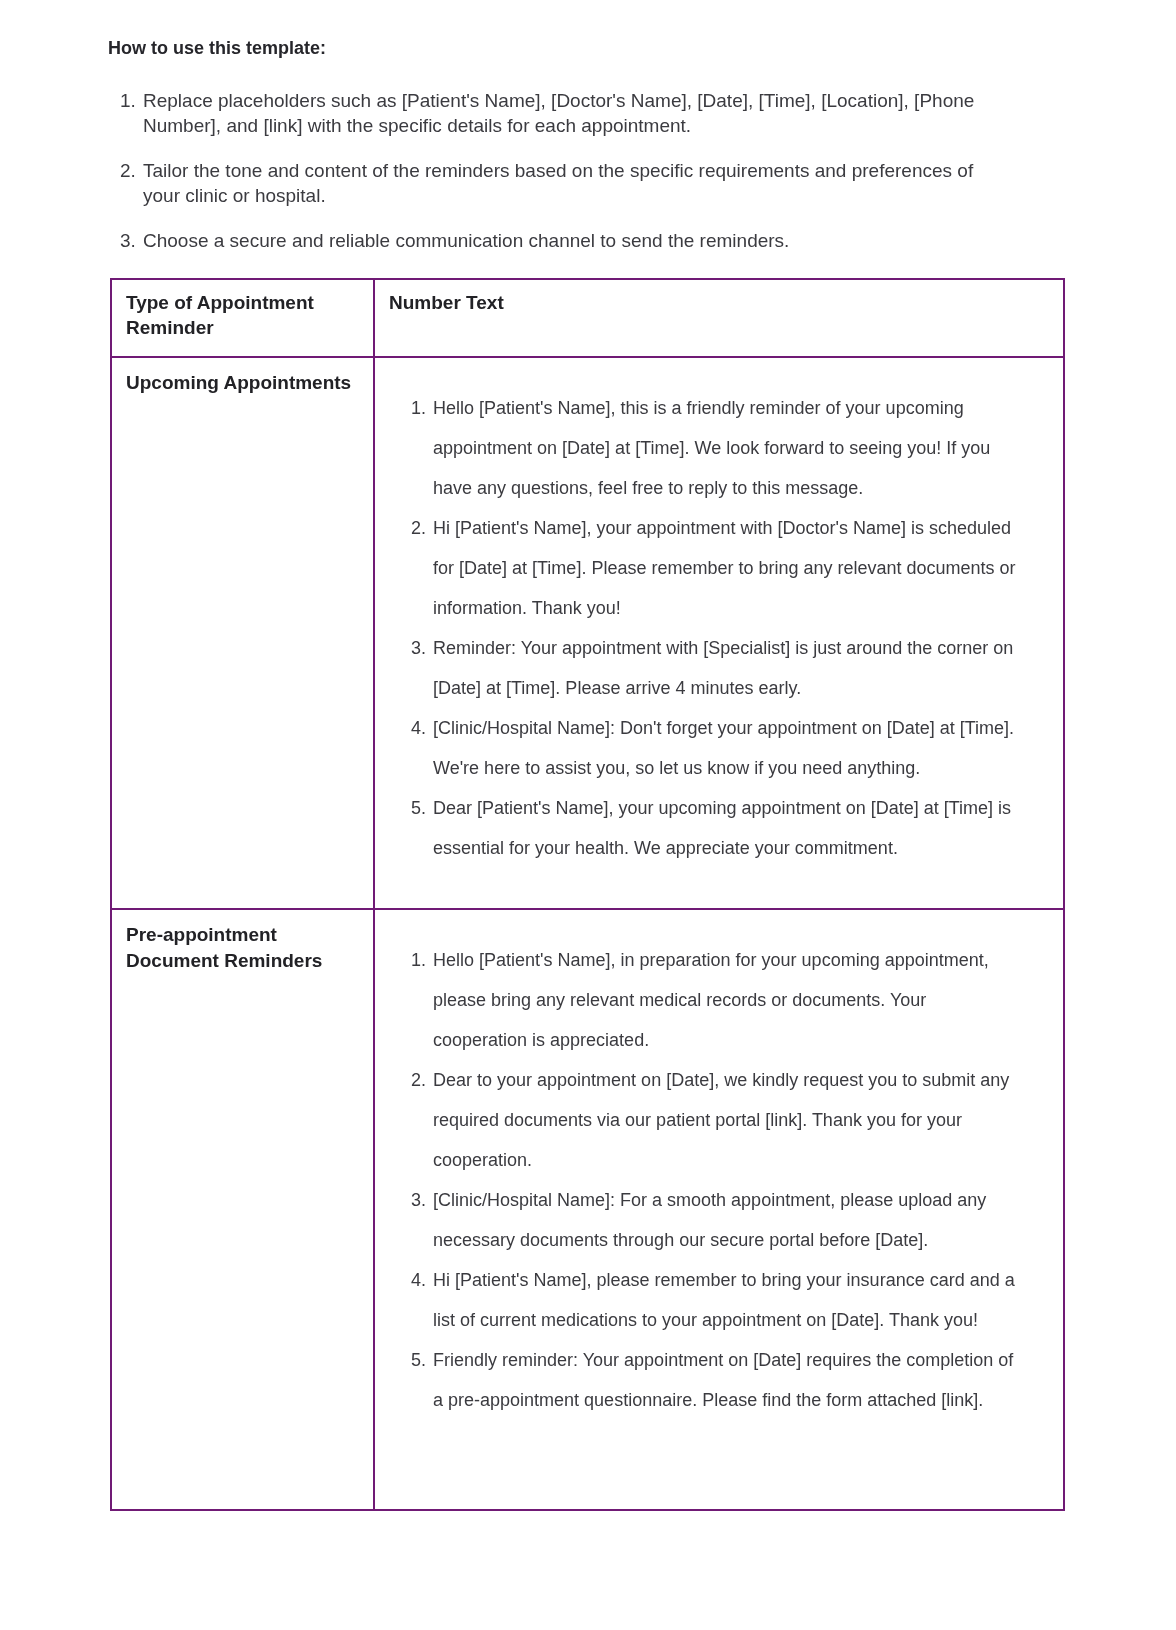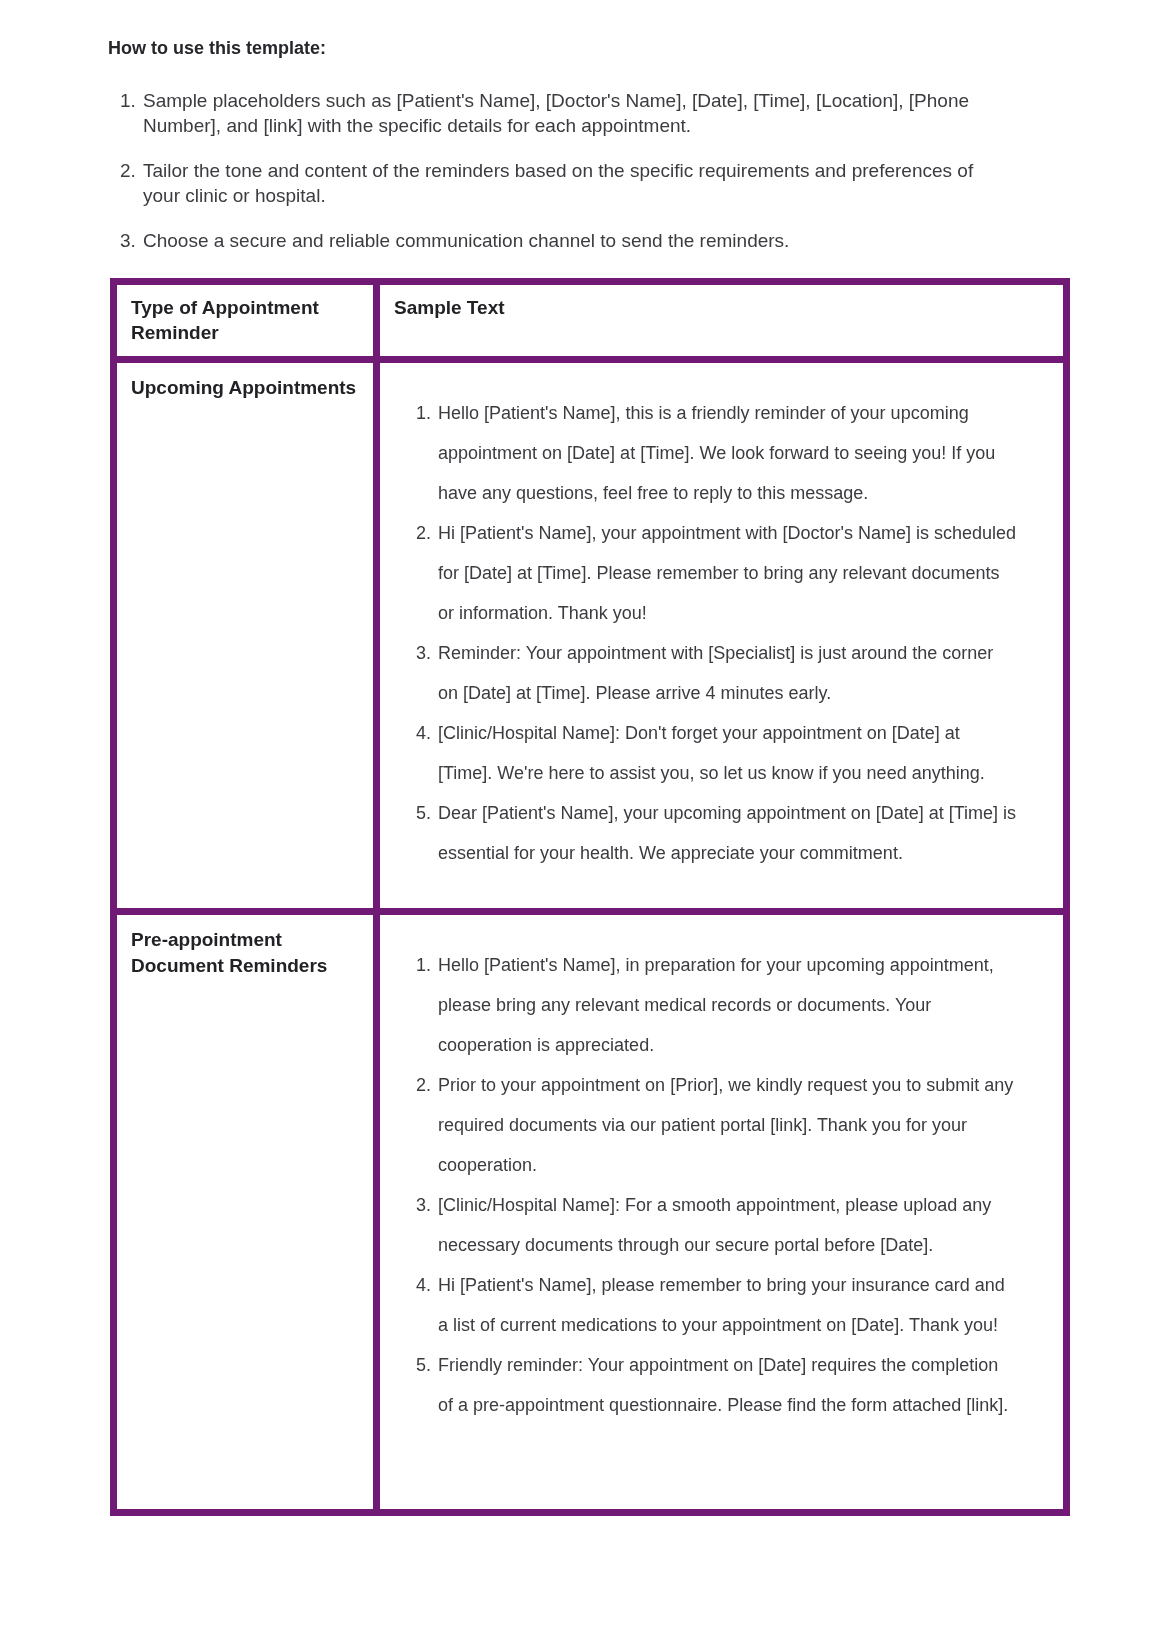--- a/index.html
+++ b/index.html
@@ -43,21 +43,21 @@
   ol.instructions > li:last-child { margin-bottom: 0; }
 
   table.reminder-table {
     margin: 25px 0 0 110px;
     width: 953px;
     border-collapse: collapse;
     table-layout: fixed;
   }
   .reminder-table th,
   .reminder-table td {
-    border: 7px solid #701a75;
+    border: 2px solid #701a75;
     vertical-align: top;
     text-align: left;
     background: #ffffff;
   }
   .reminder-table col.col-type   { width: 263px; }
   .reminder-table col.col-sample { width: 690px; }
 
   tr.header-row { height: 78px; }
   .reminder-table th {
     padding: 10px 14px;
@@ -90,55 +90,55 @@
 </style>
 </head>
 <body>
 
 <div class="page">
 
 
   <h2 class="howto-heading">How to use this template:</h2>
 
   <ol class="instructions">
-    <li>Sample placeholders such as [Patient's Name], [Doctor's Name], [Date], [Time], [Location], [Phone Number], and [link] with the specific details for each appointment.</li>
+    <li>Replace placeholders such as [Patient's Name], [Doctor's Name], [Date], [Time], [Location], [Phone Number], and [link] with the specific details for each appointment.</li>
     <li>Tailor the tone and content of the reminders based on the specific requirements and preferences of your clinic or hospital.</li>
     <li>Choose a secure and reliable communication channel to send the reminders.</li>
   </ol>
 
   <table class="reminder-table">
     <colgroup>
       <col class="col-type">
       <col class="col-sample">
     </colgroup>
     <thead>
       <tr class="header-row">
         <th>Type of Appointment Reminder</th>
-        <th>Sample Text</th>
+        <th>Number Text</th>
       </tr>
     </thead>
     <tbody>
       <tr class="body-row-1">
         <td class="type-cell">Upcoming Appointments</td>
         <td class="sample-cell">
           <ol>
             <li>Hello [Patient's Name], this is a friendly reminder of your upcoming appointment on [Date] at [Time]. We look forward to seeing you! If you have any questions, feel free to reply to this message.</li>
             <li>Hi [Patient's Name], your appointment with [Doctor's Name] is scheduled for [Date] at [Time]. Please remember to bring any relevant documents or information. Thank you!</li>
             <li>Reminder: Your appointment with [Specialist] is just around the corner on [Date] at [Time]. Please arrive 4 minutes early.</li>
             <li>[Clinic/Hospital Name]: Don't forget your appointment on [Date] at [Time]. We're here to assist you, so let us know if you need anything.</li>
             <li>Dear [Patient's Name], your upcoming appointment on [Date] at [Time] is essential for your health. We appreciate your commitment.</li>
           </ol>
         </td>
       </tr>
       <tr class="body-row-2">
         <td class="type-cell">Pre-appointment Document Reminders</td>
         <td class="sample-cell">
           <ol>
             <li>Hello [Patient's Name], in preparation for your upcoming appointment, please bring any relevant medical records or documents. Your cooperation is appreciated.</li>
-            <li>Prior to your appointment on [Prior], we kindly request you to submit any required documents via our patient portal [link]. Thank you for your cooperation.</li>
+            <li>Dear to your appointment on [Date], we kindly request you to submit any required documents via our patient portal [link]. Thank you for your cooperation.</li>
             <li>[Clinic/Hospital Name]: For a smooth appointment, please upload any necessary documents through our secure portal before [Date].</li>
             <li>Hi [Patient's Name], please remember to bring your insurance card and a list of current medications to your appointment on [Date]. Thank you!</li>
             <li>Friendly reminder: Your appointment on [Date] requires the completion of a pre-appointment questionnaire. Please find the form attached [link].</li>
           </ol>
         </td>
       </tr>
     </tbody>
   </table>
 
 </div>

